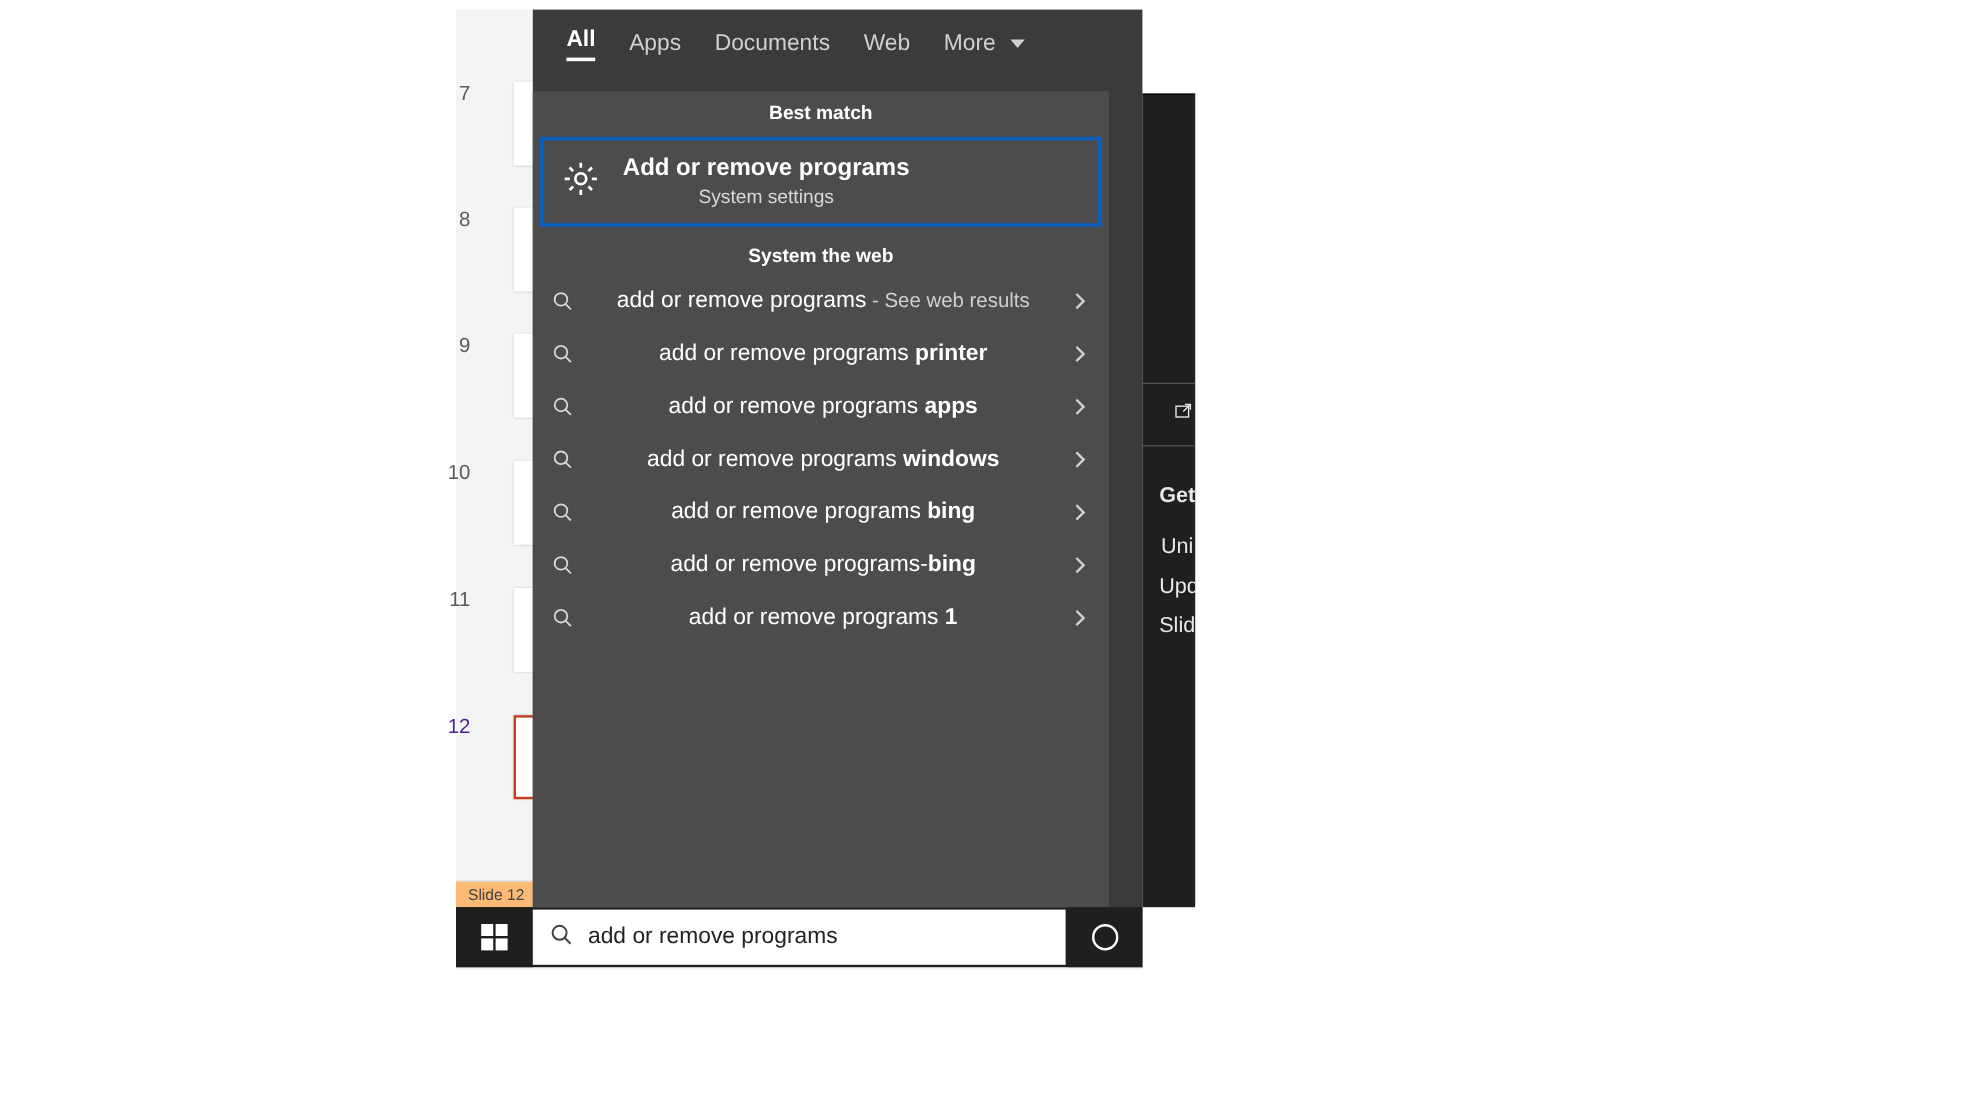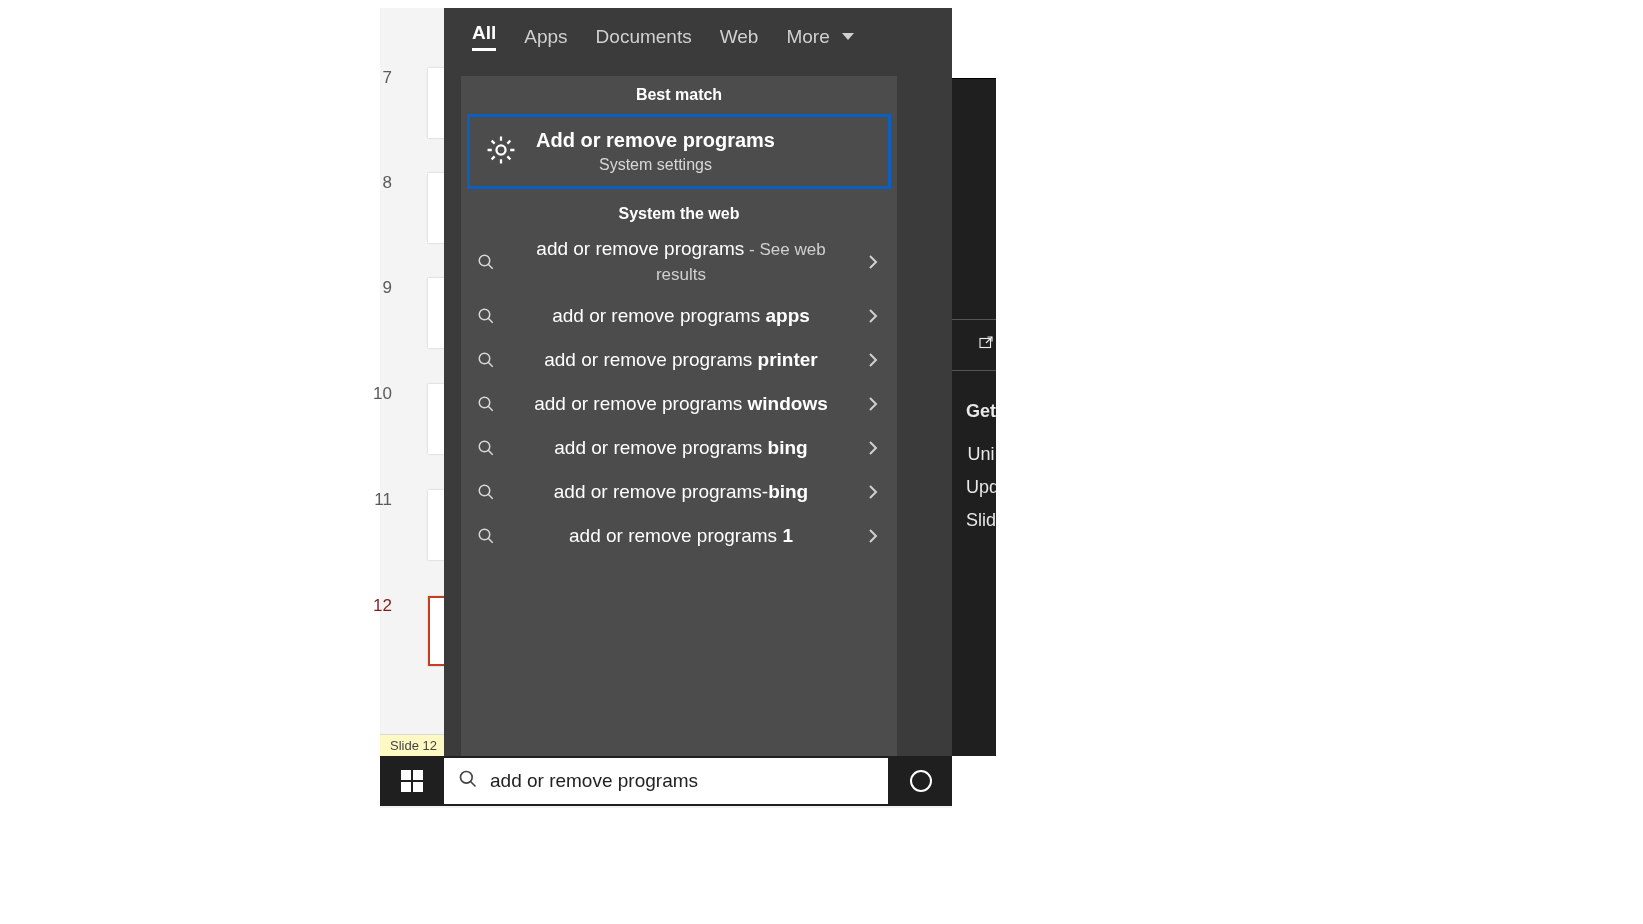--- a/index.html
+++ b/index.html
@@ -51,21 +51,21 @@
     background: #ffffff;
     box-shadow: 0 0 2px rgba(0,0,0,0.2);
   }
   .thumb-selected .thumb-box { border: 2px solid #c43e1c; }
   .status-bar {
     position: absolute;
     left: 0;
     top: 726px;
     width: 64px;
     height: 22px;
-    background: #fef9c3;
+    background: #fdba74;
     font-size: 13px;
     color: #444;
     padding-left: 10px;
     line-height: 22px;
     border-top: 1px solid #d8d8d8;
   }
 
   
   .search-popup {
     position: absolute;
@@ -110,22 +110,22 @@
   .tab-more { display: inline-flex; align-items: center; gap: 12px; }
   .chev-down {
     width: 0; height: 0;
     border-left: 6px solid transparent;
     border-right: 6px solid transparent;
     border-top: 7px solid #d0d0d0;
   }
 
   .results {
     position: absolute;
-    top: 68px; left: 17px;
-    width: 436px;
+    top: 68px; left: 0;
+    width: 480px;
     height: 680px;
     background: #4c4c4c;
     color: #ffffff;
     overflow: hidden;
   }
   .heading {
     font-size: 16px;
     font-weight: 600;
     padding: 10px 20px 6px 20px;
     color: #ffffff;
@@ -222,21 +222,21 @@
     </div>
     <div class="thumb" style="top:376px">
       <span class="thumb-num">10</span>
       <div class="thumb-box"></div>
     </div>
     <div class="thumb" style="top:482px">
       <span class="thumb-num">11</span>
       <div class="thumb-box"></div>
     </div>
     <div class="thumb thumb-selected" style="top:588px">
-      <span class="thumb-num" style="color:#7f1d1d">12</span>
+      <span class="thumb-num" style="color:#4c1d95">12</span>
       <div class="thumb-box"></div>
     </div>
   </div>
   <div class="status-bar">Slide 12</div>
 
   <div class="search-popup">
     <div class="tabs">
       <span class="tab active">All</span>
       <span class="tab">Apps</span>
       <span class="tab">Documents</span>
@@ -279,35 +279,35 @@
             </svg>
           </span>
       </div>
       <div class="web-item">
         <span class="mag">
             <svg viewBox="0 0 24 24">
               <circle cx="10" cy="10" r="7"></circle>
               <line x1="21" y1="21" x2="15" y2="15"></line>
             </svg>
           </span>
+        <span class="web-text"><span>add or remove programs </span><span class="bold">printer</span></span>
+        <span class="chevron">
+            <svg viewBox="0 0 10 16">
+              <polyline points="2,2 8,8 2,14"></polyline>
+            </svg>
+          </span>
+      </div>
+      <div class="web-item">
+        <span class="mag">
+            <svg viewBox="0 0 24 24">
+              <circle cx="10" cy="10" r="7"></circle>
+              <line x1="21" y1="21" x2="15" y2="15"></line>
+            </svg>
+          </span>
         <span class="web-text"><span>add or remove programs </span><span class="bold">apps</span></span>
-        <span class="chevron">
-            <svg viewBox="0 0 10 16">
-              <polyline points="2,2 8,8 2,14"></polyline>
-            </svg>
-          </span>
-      </div>
-      <div class="web-item">
-        <span class="mag">
-            <svg viewBox="0 0 24 24">
-              <circle cx="10" cy="10" r="7"></circle>
-              <line x1="21" y1="21" x2="15" y2="15"></line>
-            </svg>
-          </span>
-        <span class="web-text"><span>add or remove programs </span><span class="bold">printer</span></span>
         <span class="chevron">
             <svg viewBox="0 0 10 16">
               <polyline points="2,2 8,8 2,14"></polyline>
             </svg>
           </span>
       </div>
       <div class="web-item">
         <span class="mag">
             <svg viewBox="0 0 24 24">
               <circle cx="10" cy="10" r="7"></circle>

